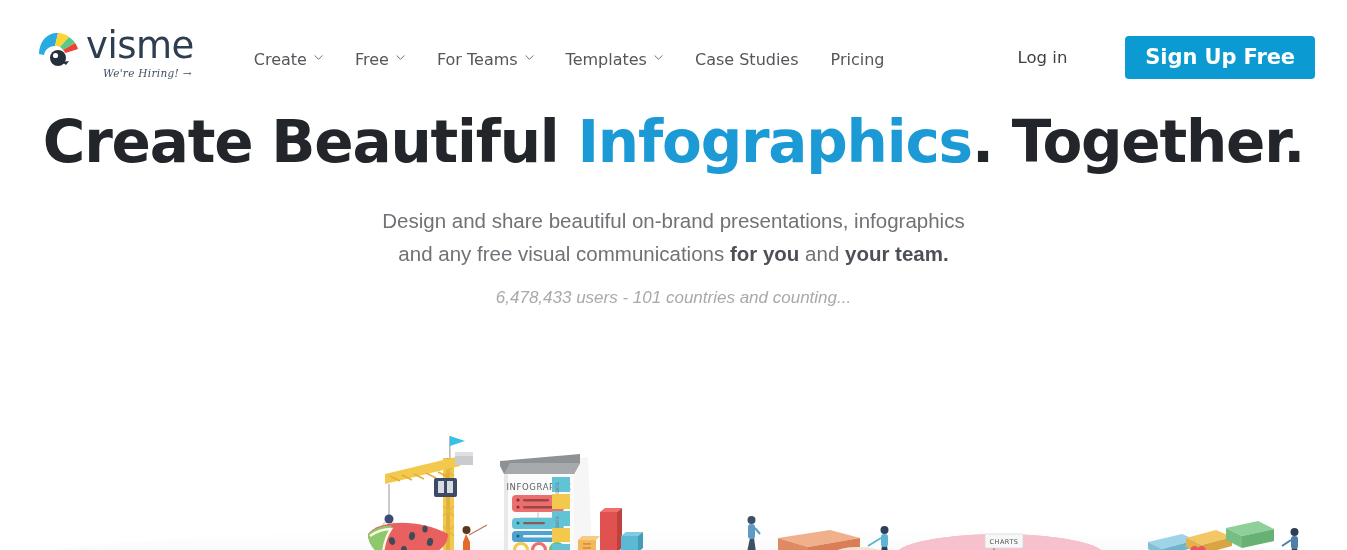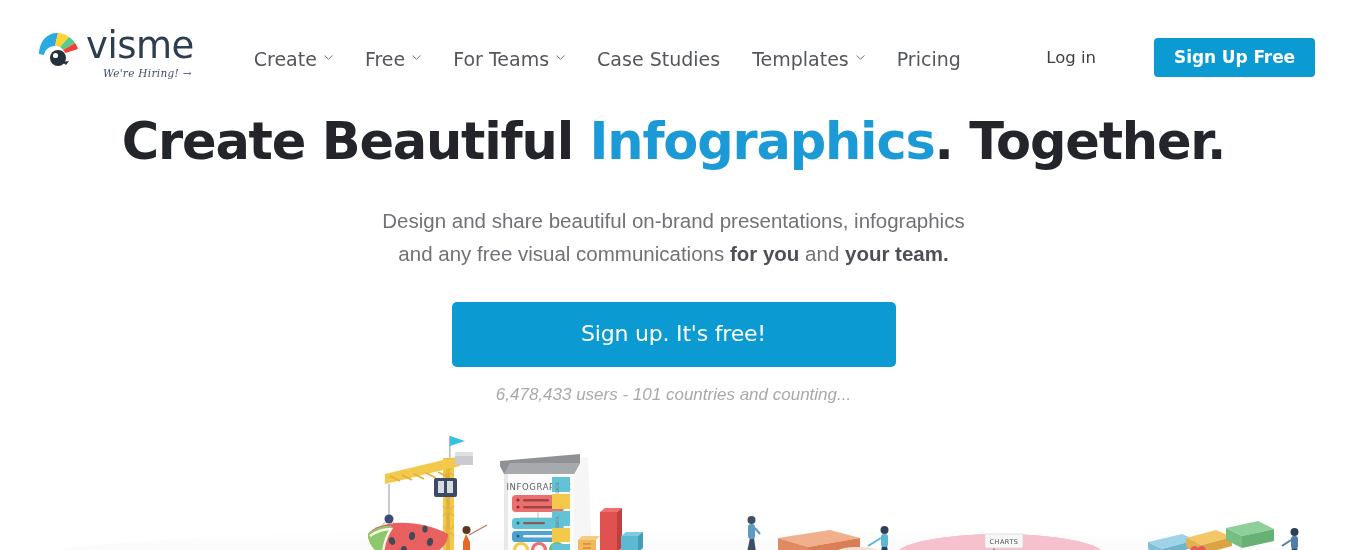--- a/index.html
+++ b/index.html
@@ -52,21 +52,21 @@
   .nav {
     display:flex;
     align-items:center;
     margin-left:44px;
     margin-top:30px;
     gap:0px;
   }
   .nav-item {
     display:flex;
     align-items:center;
-    font-size:19px;
+    font-size:16px;
     color:#53565a;
     padding:4px 16px;
     cursor:pointer;
     white-space:nowrap;
     font-family:"DejaVu Sans", sans-serif;
     font-weight:400;
   }
   .caret {
     margin-left:7px;
     width:9px; height:9px;
@@ -87,36 +87,36 @@
     font-size:16.5px;
     color:#404040;
     cursor:pointer;
     padding:6px 10px;
     font-family:"DejaVu Sans", sans-serif;
   }
   .signup-btn {
     margin-left:48px;
     background:#0c9ad2;
     color:#ffffff;
-    font-size:17px;
+    font-size:21px;
     font-weight:700;
     padding:9px 20px 10px;
     border-radius:4px;
     border:none;
     cursor:pointer;
     white-space:nowrap;
     font-family:"DejaVu Sans", sans-serif;
     letter-spacing:-0.1px;
   }
 
   
   .hero { text-align:center; padding-top:24px; }
 
   .headline {
-    font-size:51px;
+    font-size:58px;
     line-height:60px;
     font-weight:700;
     color:#22262a;
     letter-spacing:-1.2px;
     font-family:"DejaVu Sans", sans-serif;
     white-space:nowrap;
   }
   .headline .accent { color:#1c9ad6; }
 
   .subhead {
@@ -210,33 +210,33 @@
     <div class="nav-item">
       <span>For Teams</span>
       <span class="caret">
         <svg width="9" height="9" viewBox="0 0 10 10">
             <path d="M1 3 L5 7 L9 3" fill="none" stroke="#6b6e72" stroke-width="1.1" stroke-linecap="round" stroke-linejoin="round"></path>
           </svg>
       </span>
     </div>
 
     <div class="nav-item">
-      <span>Case Studies</span>
-    </div>
-
-    <div class="nav-item">
       <span>Templates</span>
       <span class="caret">
         <svg width="9" height="9" viewBox="0 0 10 10">
             <path d="M1 3 L5 7 L9 3" fill="none" stroke="#6b6e72" stroke-width="1.1" stroke-linecap="round" stroke-linejoin="round"></path>
           </svg>
       </span>
     </div>
 
     <div class="nav-item">
+      <span>Case Studies</span>
+    </div>
+
+    <div class="nav-item">
       <span>Pricing</span>
     </div>
 
   </nav>
 
   <div class="header-right">
     <span class="login-link">Log in</span>
     <button class="signup-btn">Sign Up Free</button>
   </div>
 
@@ -244,23 +244,20 @@
 
 <div class="hero">
 
   <h1 class="headline"><span>Create Beautiful </span><span class="accent">Infographics</span><span>. Together.</span></h1>
 
   <div class="subhead">
     <div>Design and share beautiful on-brand presentations, infographics</div>
     <div><span>and any free visual communications </span><b>for you</b><span> and </span><b>your team.</b></div>
   </div>
 
-  <div class="cta-wrap">
-    <button class="cta-btn">Sign up. It's free!</button>
-  </div>
 
   <div class="usercount">6,478,433 users - 101 countries and counting...</div>
 
 </div>
 
 <div class="illustration">
   <svg width="1347" height="120" viewBox="0 0 1347 120">
     <defs>
       <linearGradient id="gground" x1="0" y1="0" x2="0" y2="1">
         <stop offset="0%" stop-color="#ffffff"></stop>

